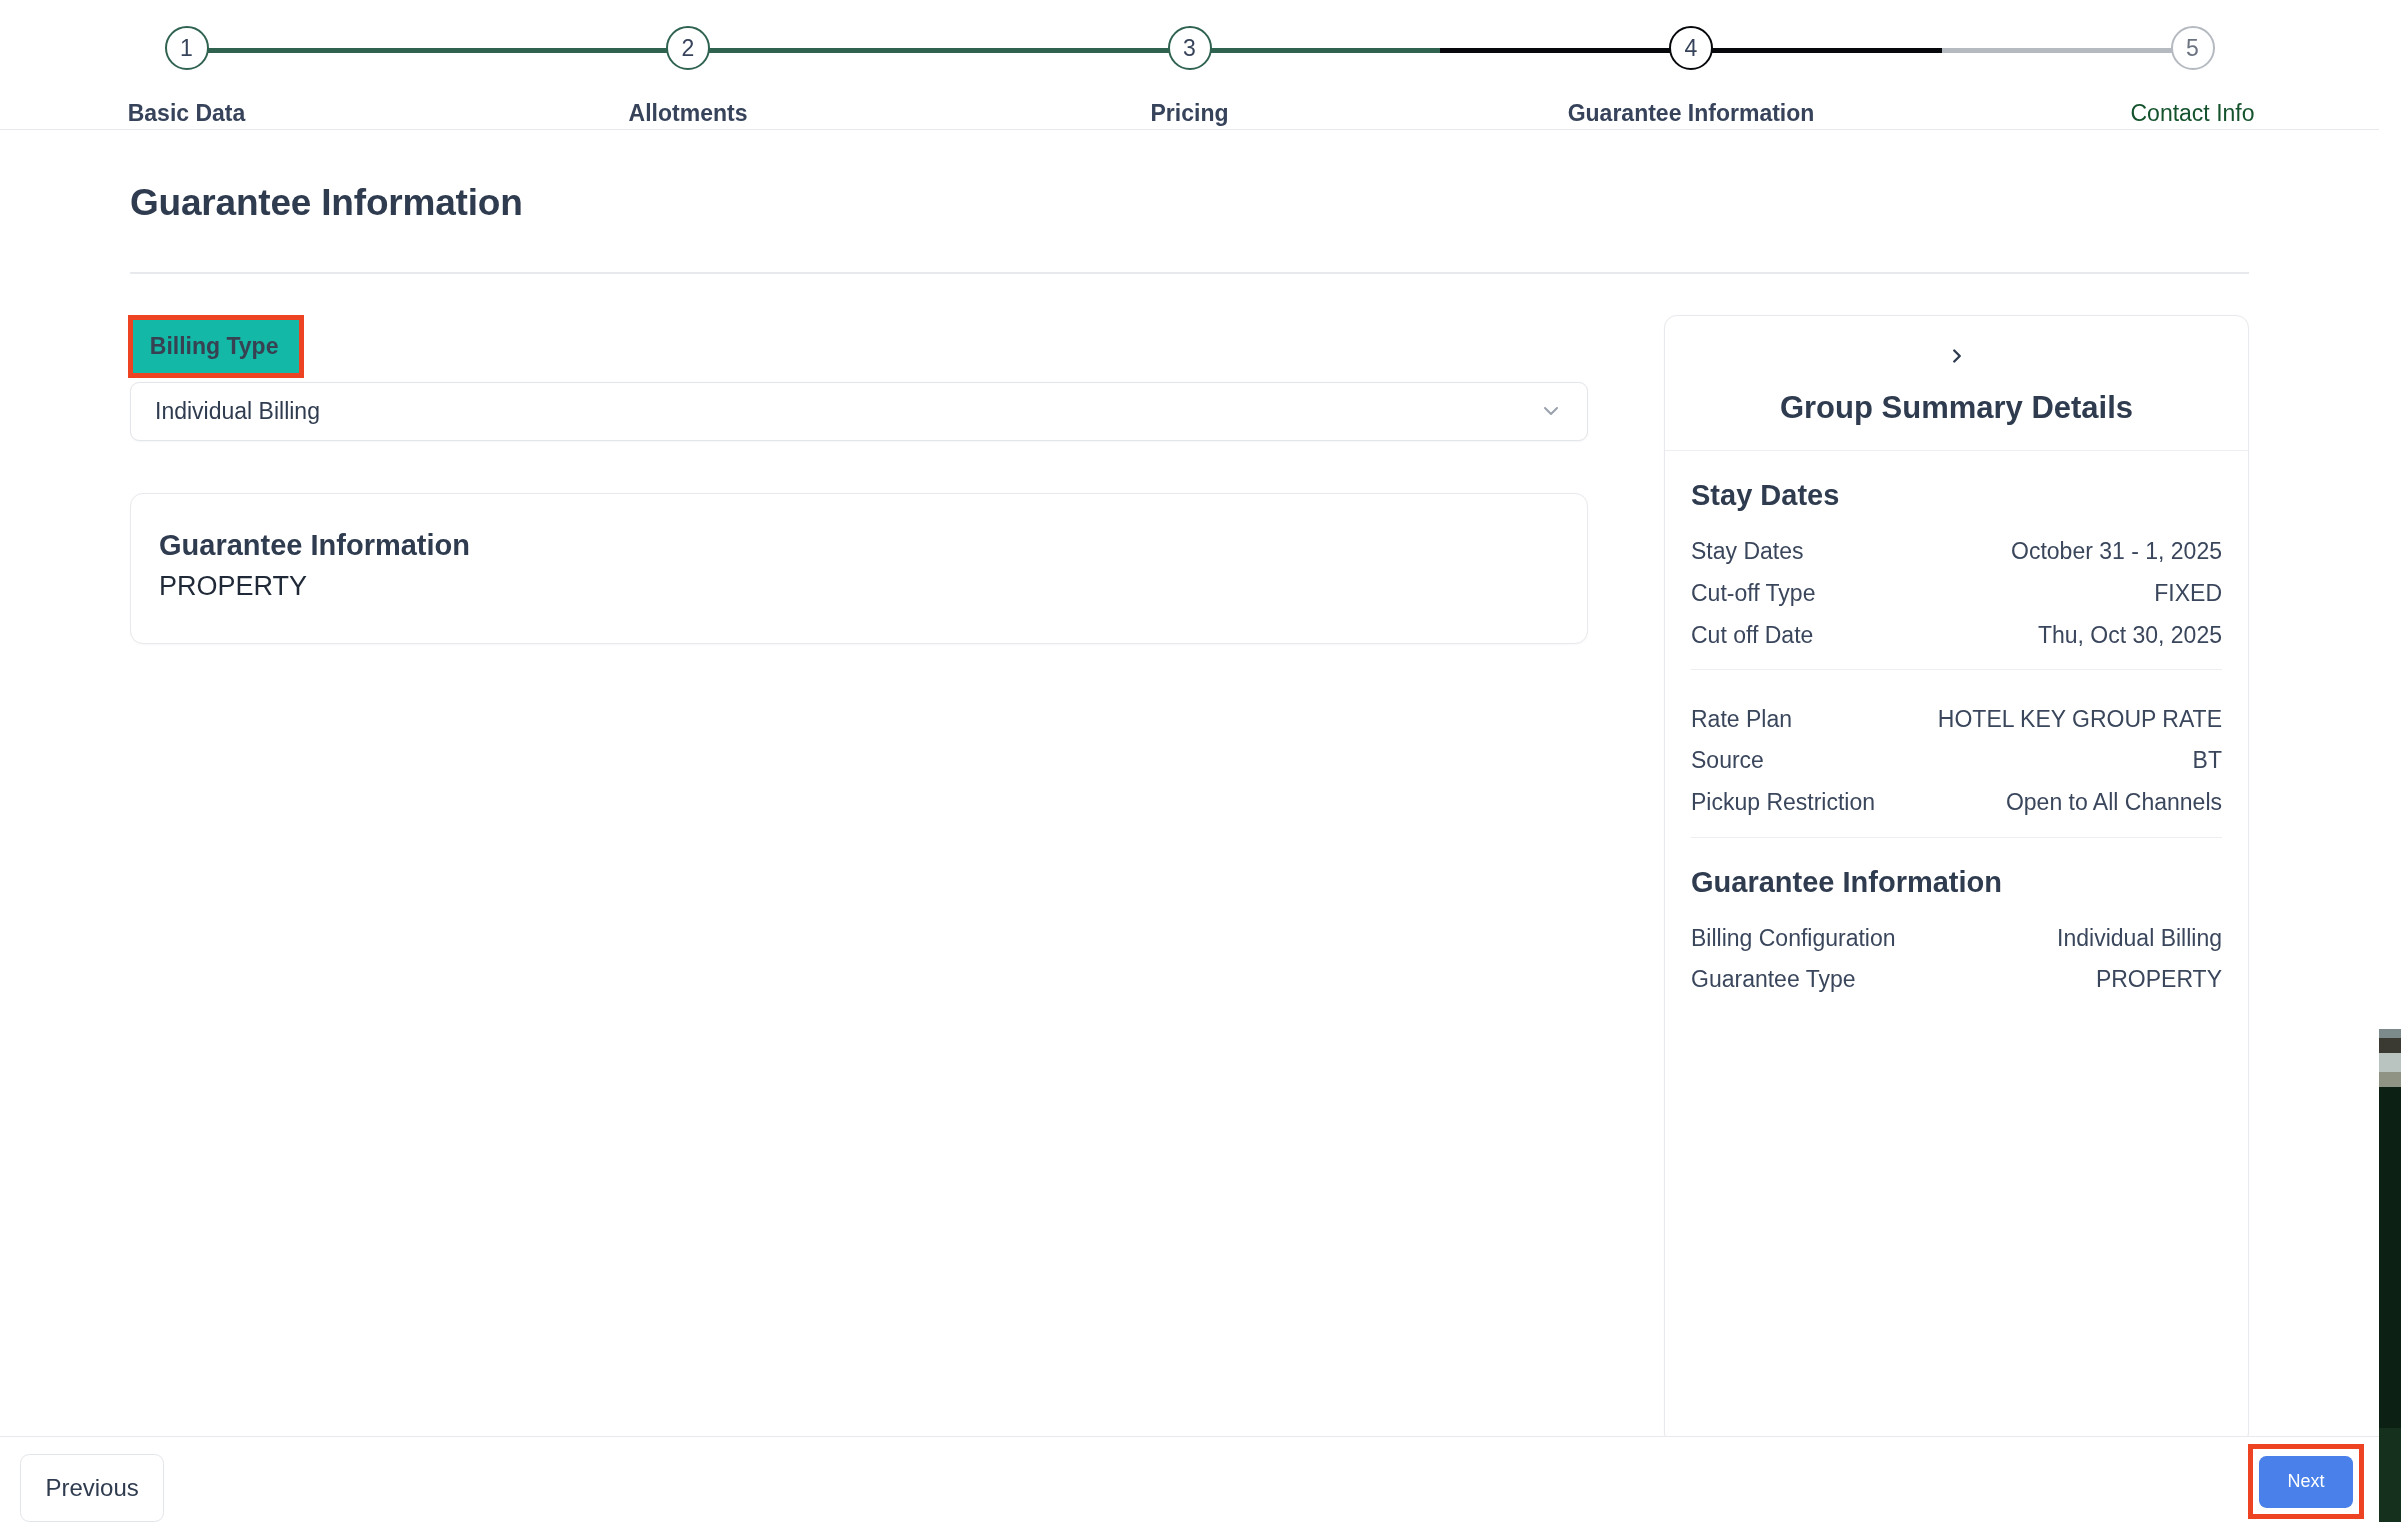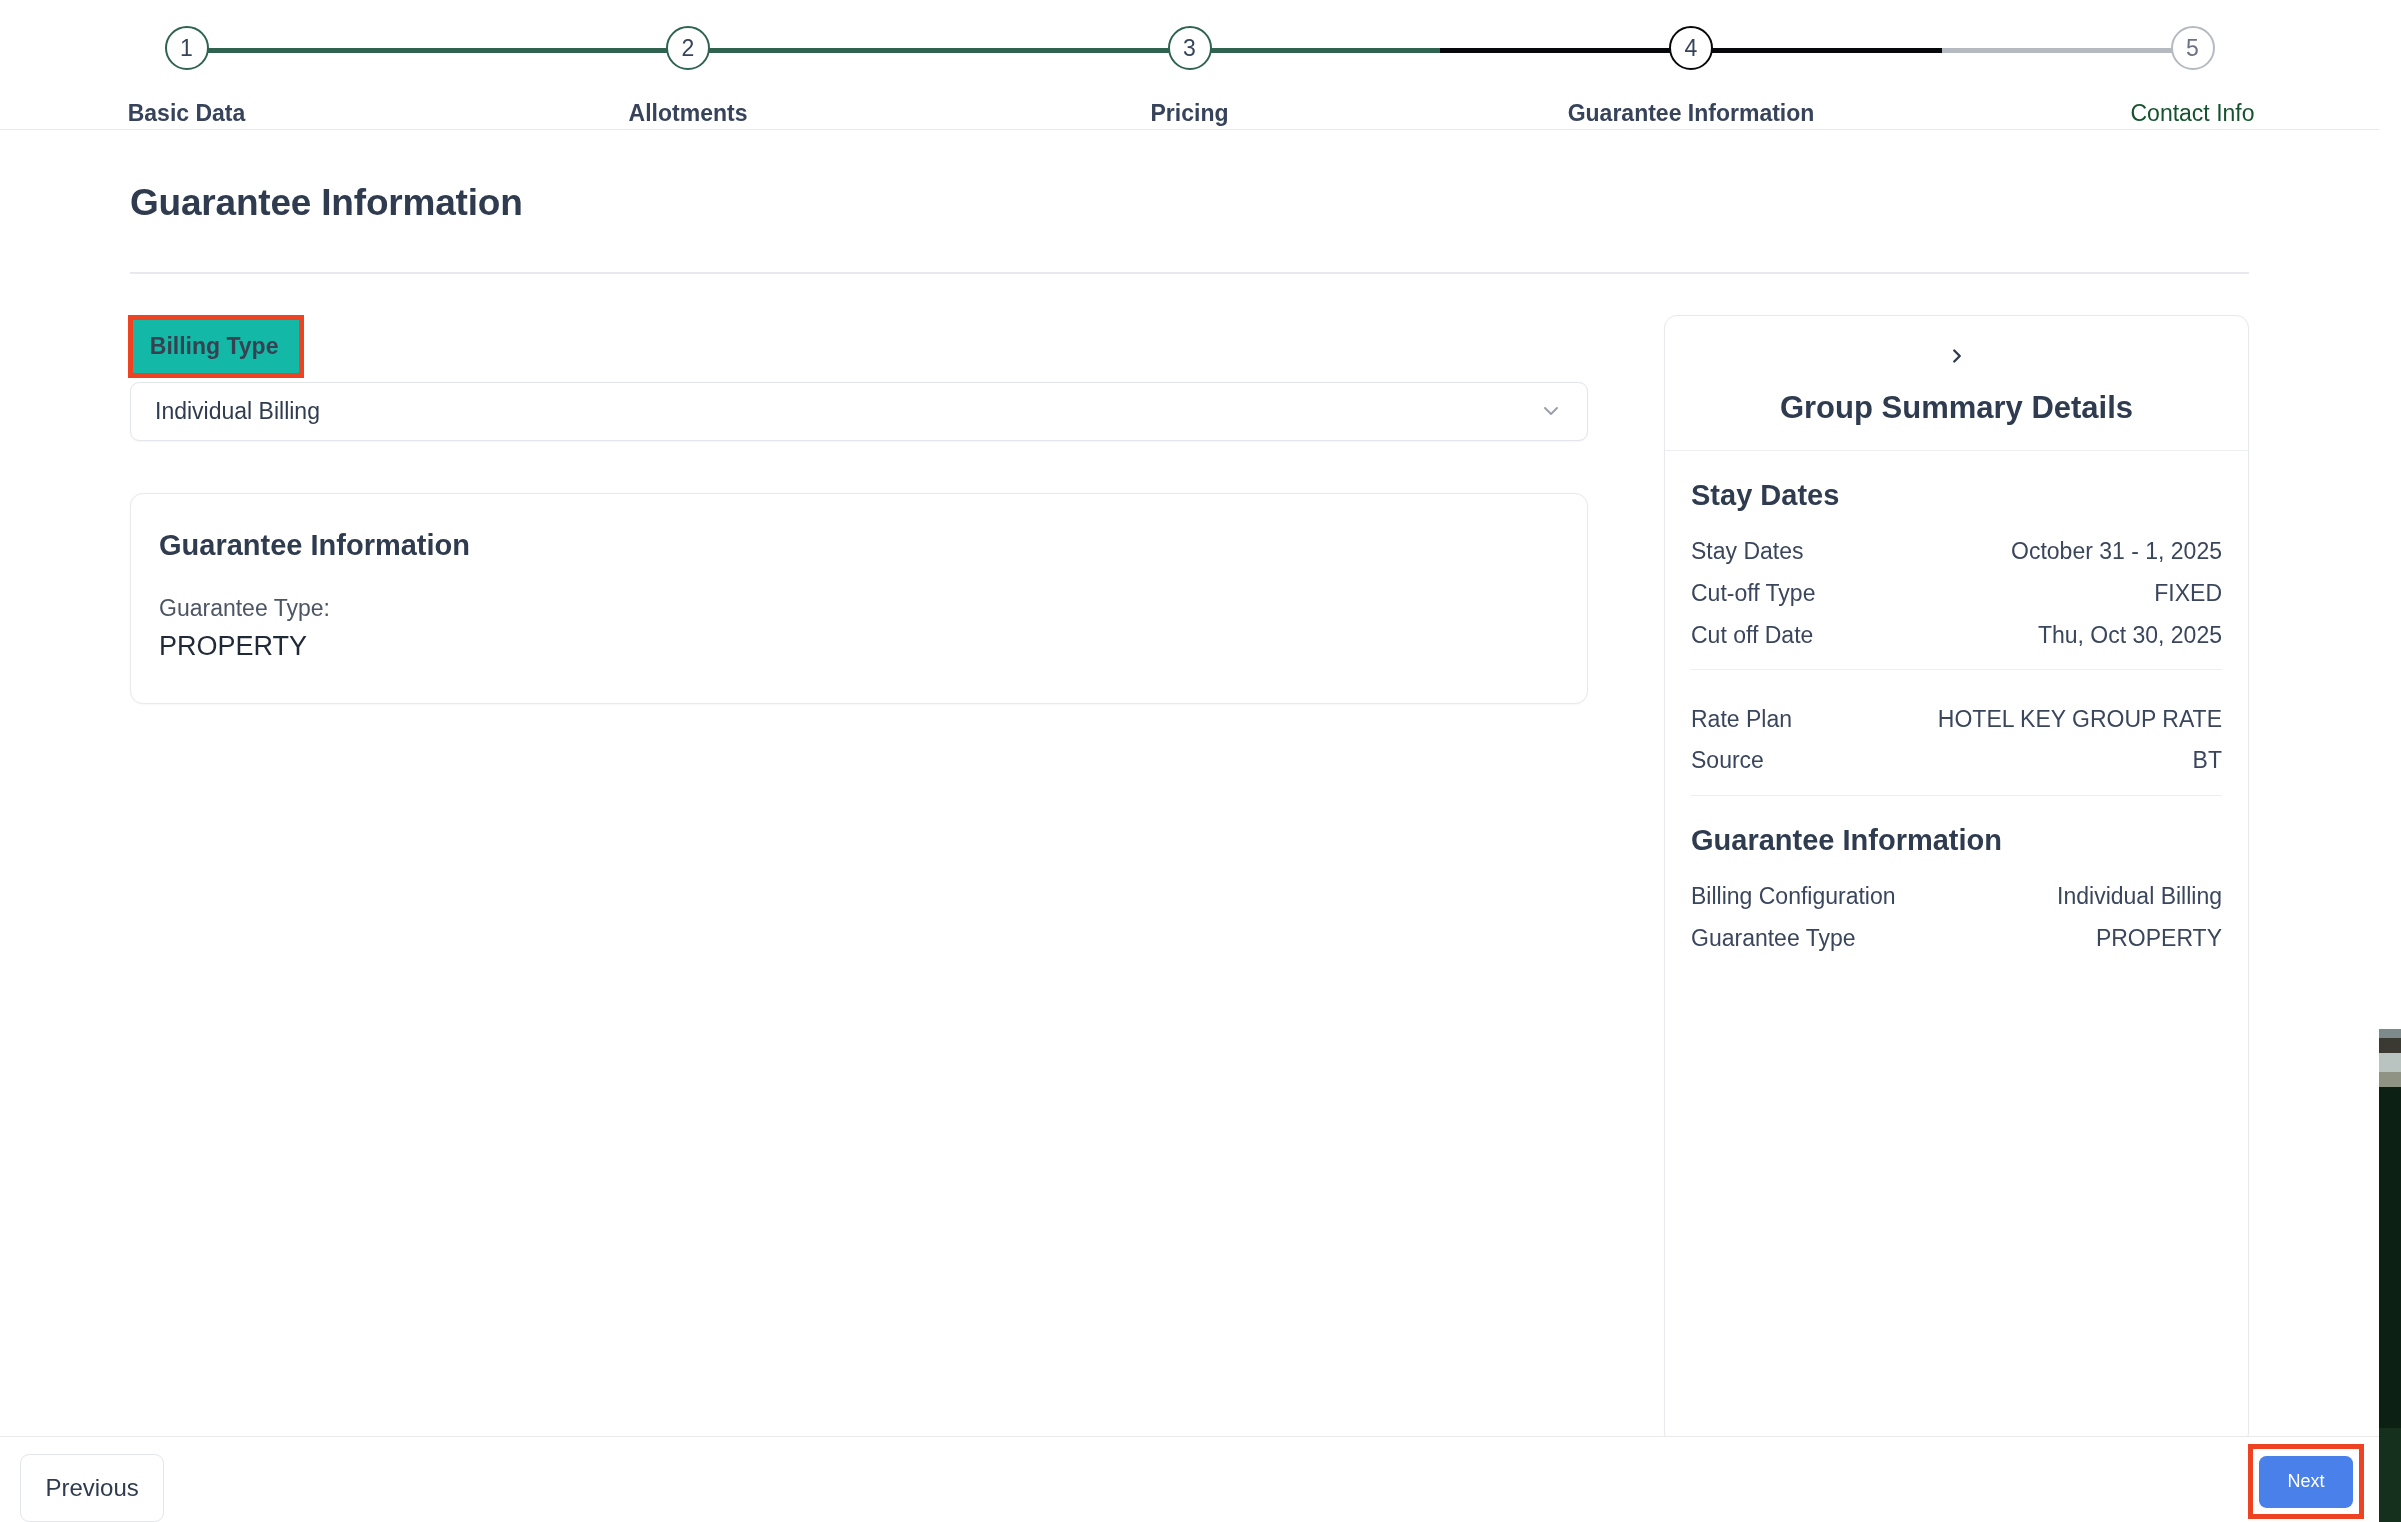--- a/index.html
+++ b/index.html
@@ -343,21 +343,20 @@
 
         <div class="select-box">
           <span class="select-value">Individual Billing</span>
           <svg class="chev" viewBox="0 0 24 24" fill="none" stroke="currentColor" stroke-width="2" stroke-linecap="round" stroke-linejoin="round">
             <polyline points="6 9 12 15 18 9"></polyline>
           </svg>
         </div>
 
         <div class="g-card">
           <div class="g-card-title">Guarantee Information</div>
-          <div class="g-card-key">Guarantee Type:</div>
           <div class="g-card-val">PROPERTY</div>
         </div>
 
       </div>
 
       <div class="right-col">
         <div class="summary">
 
           <div class="summary-head">
             <svg class="chev-right" viewBox="0 0 24 24" fill="none" stroke="currentColor" stroke-width="2.6" stroke-linecap="round" stroke-linejoin="round">
@@ -383,20 +382,24 @@
                 </div>
               </div>
               <div class="sum-section">
                 <div class="sum-row">
                   <span class="k">Rate Plan</span>
                   <span class="v">HOTEL KEY GROUP RATE</span>
                 </div>
                 <div class="sum-row">
                   <span class="k">Source</span>
                   <span class="v">BT</span>
+                </div>
+                <div class="sum-row">
+                  <span class="k">Pickup Restriction</span>
+                  <span class="v">Open to All Channels</span>
                 </div>
               </div>
               <div class="sum-section">
                 <div class="sum-title">Guarantee Information</div>
                 <div class="sum-row">
                   <span class="k">Billing Configuration</span>
                   <span class="v">Individual Billing</span>
                 </div>
                 <div class="sum-row">
                   <span class="k">Guarantee Type</span>

